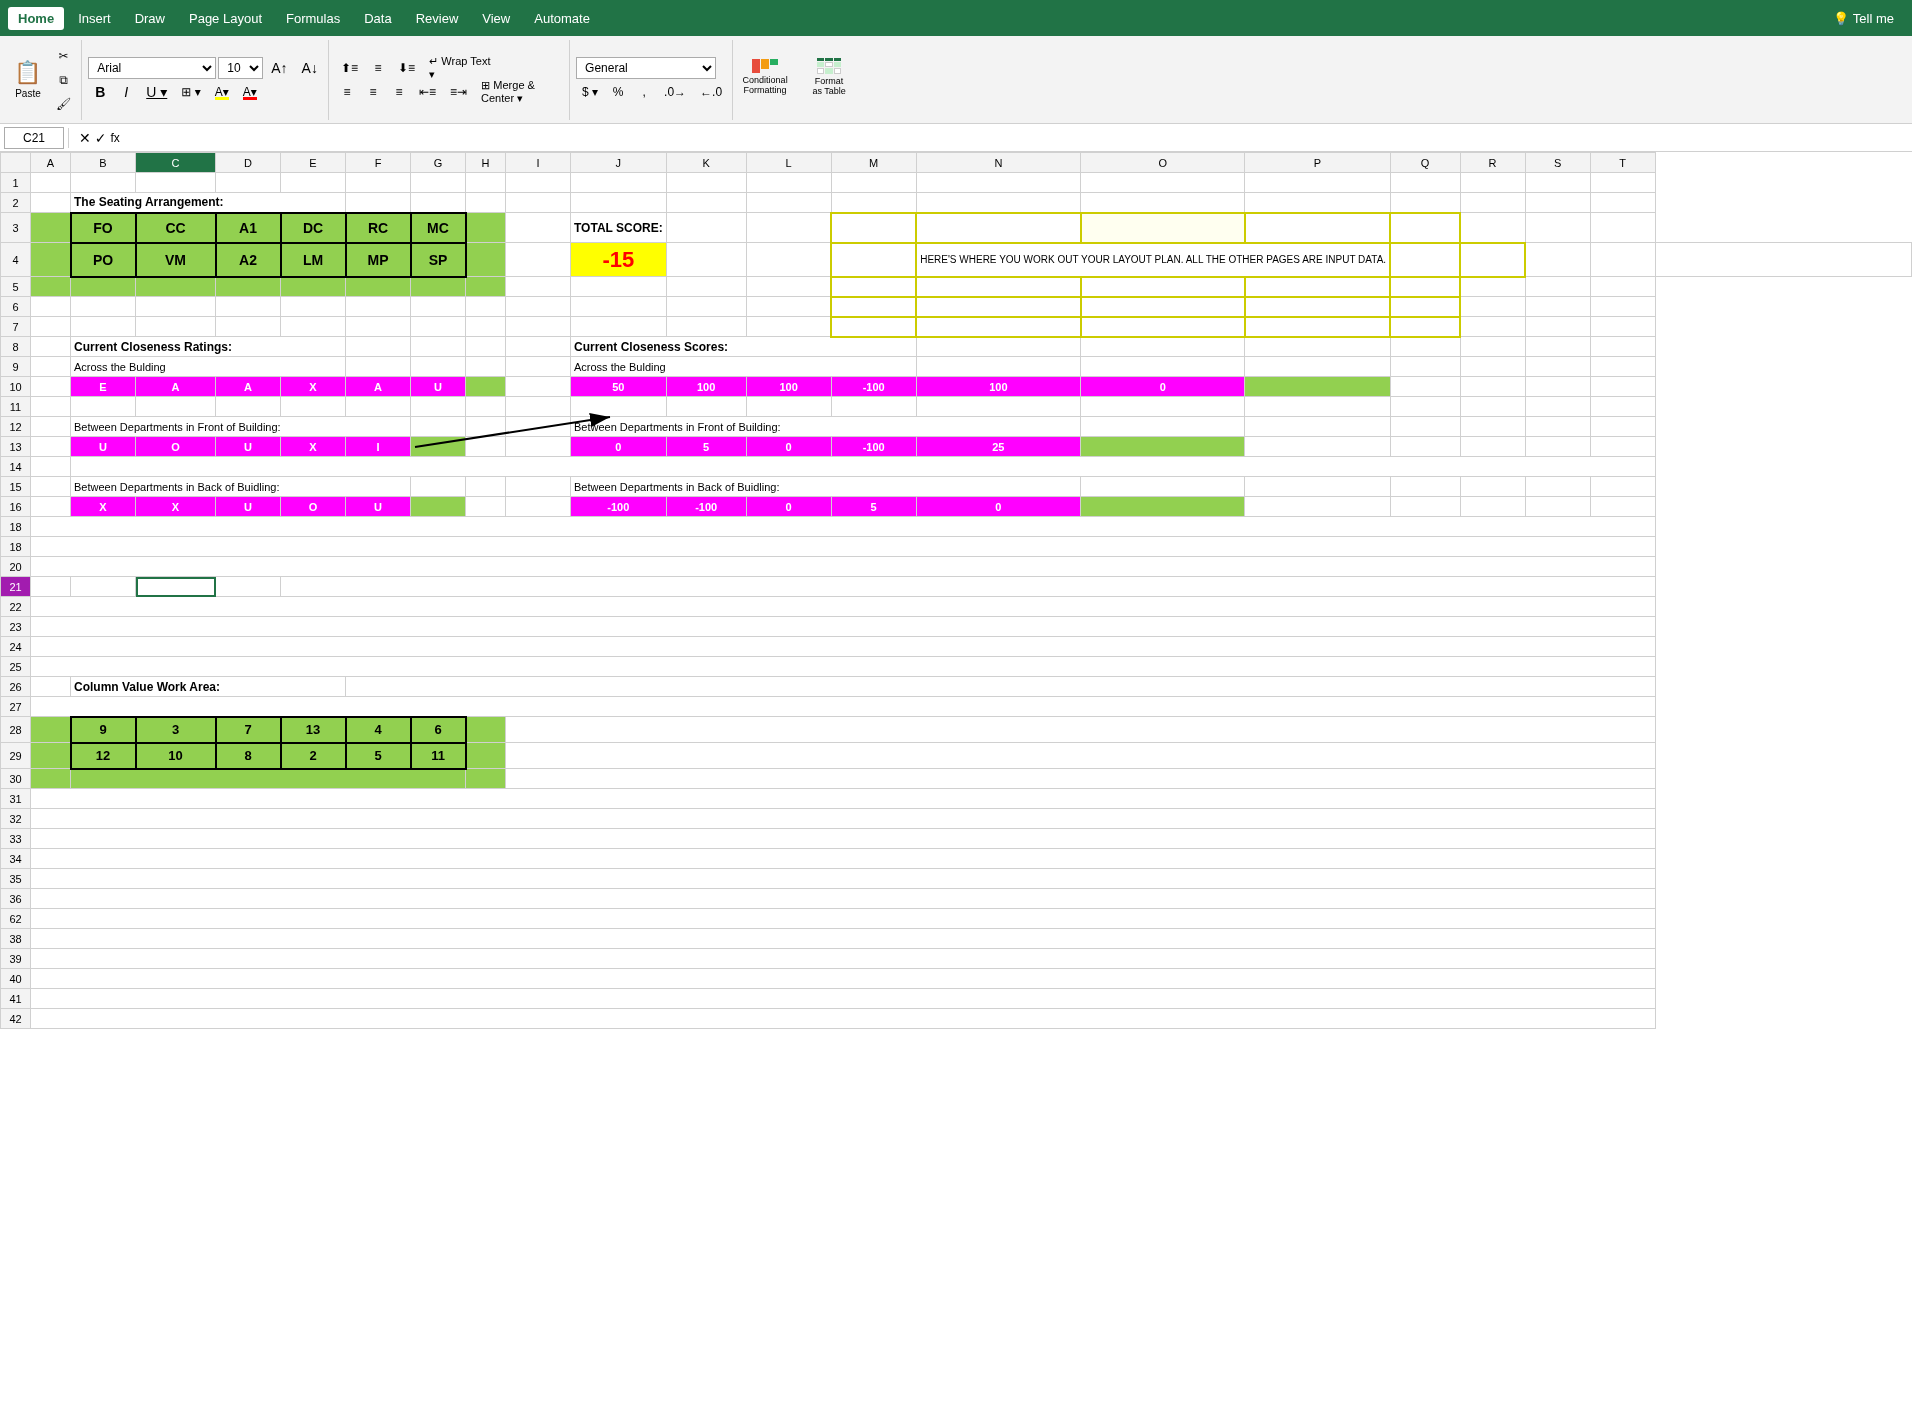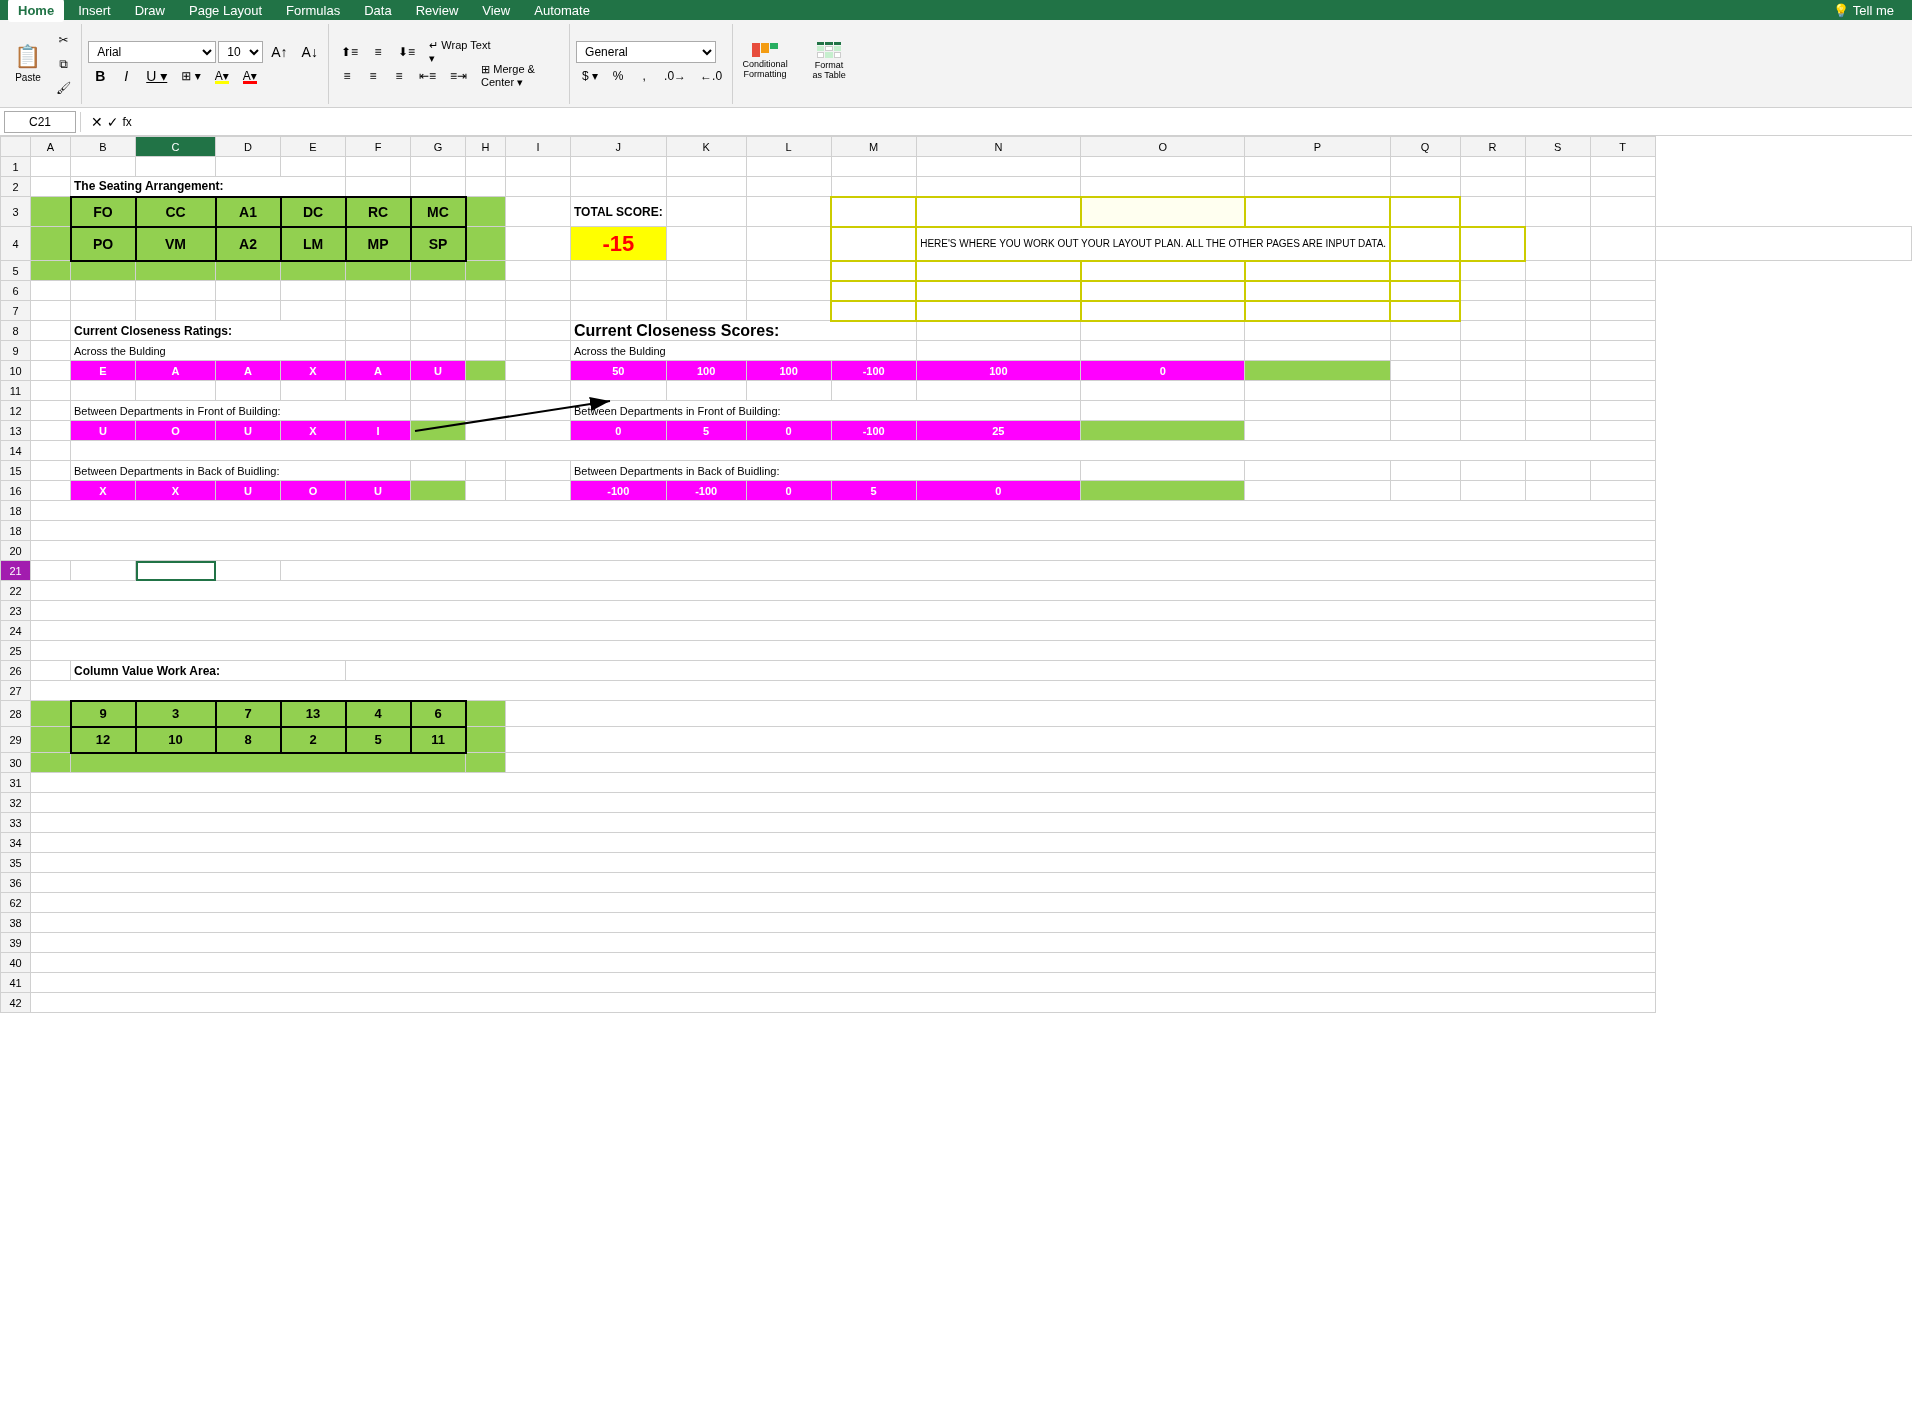--- a/index.html
+++ b/index.html
@@ -4,21 +4,21 @@
   <style>
     * { box-sizing: border-box; margin: 0; padding: 0; }
     body { font-family: 'Arial', sans-serif; font-size: 12px; background: #fff; overflow: hidden; }
 
     
     .menu-bar {
       display: flex;
       align-items: center;
       background: #217346;
       color: white;
-      height: 20px;
+      height: 36px;
       padding: 0 8px;
       gap: 4px;
     }
     .menu-item {
       padding: 4px 10px;
       cursor: pointer;
       font-size: 13px;
       border-radius: 3px;
     }
     .menu-item.active { background: white; color: #217346; font-weight: bold; }
@@ -87,21 +87,21 @@
     .formula-bar {
       display: flex;
       align-items: center;
       height: 28px;
       border-bottom: 1px solid #d0d0d0;
       background: white;
       padding: 0 4px;
       gap: 4px;
     }
     .cell-ref-box {
-      width: 72px; height: 22px; border: 1px solid #ababab;
+      width: 60px; height: 22px; border: 1px solid #ababab;
       font-size: 12px; padding: 0 12px; text-align: center;
     }
     .formula-sep { width: 1px; height: 20px; background: #d0d0d0; }
     .formula-icons { display: flex; gap: 4px; align-items: center; padding: 0 6px; }
     .formula-input {
       flex: 1; height: 22px; border: none; outline: none;
       font-size: 12px; padding: 0 4px;
     }
 
     
@@ -487,21 +487,21 @@
     </tr>
 
     <tr>
       <td class="row-h">8</td>
       <td></td>
       <td colspan="4" class="c-bold" style="font-size:12px;">Current Closeness Ratings:</td>
       <td></td>
       <td></td>
       <td></td>
       <td></td>
-      <td colspan="4" class="c-bold" style="font-size:16px;">Current Closeness Scores:</td>
+      <td colspan="4" class="c-bold" style="font-size:12px;">Current Closeness Scores:</td>
       <td></td>
       <td></td>
       <td></td>
       <td></td>
       <td></td>
       <td></td>
       <td></td>
     </tr>
 
     <tr>

